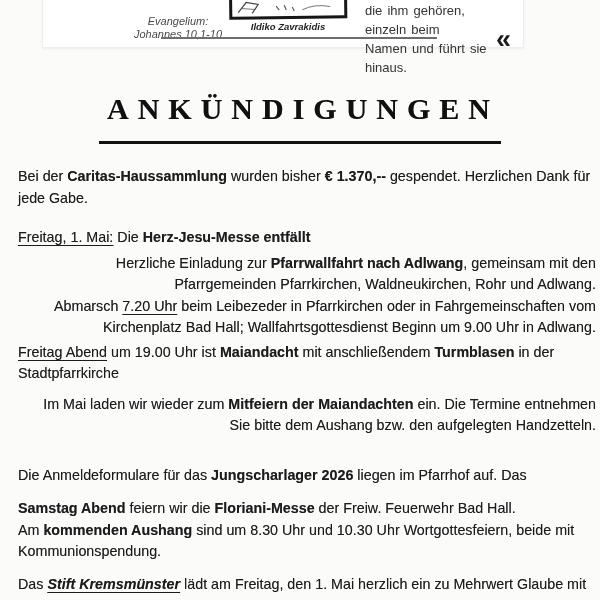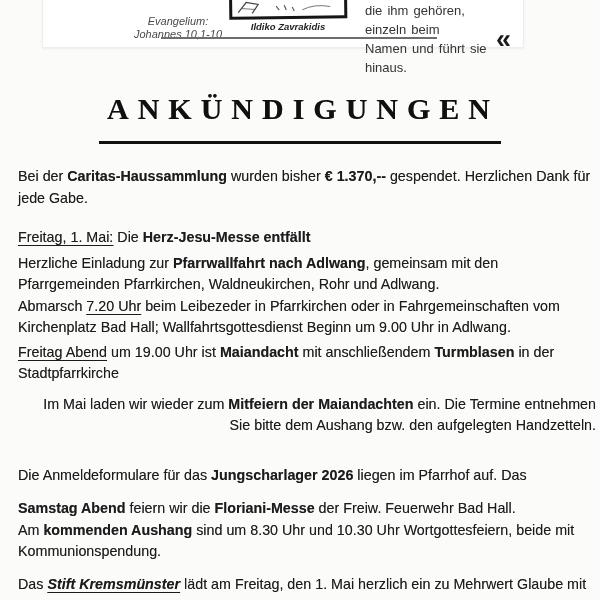--- a/index.html
+++ b/index.html
@@ -56,21 +56,21 @@
   }
   
   .announcements{
     position:absolute;left:18px;top:166px;width:578px;
     font-size:14.3px;line-height:21.5px;color:#1c1c1c;
     text-shadow:0 0 0.3px rgba(0,0,0,0.45);
   }
   .announcements p{margin:0 0 11px 0;}
   .announcements p:nth-of-type(1){margin-bottom:18px;}
   .announcements p:nth-of-type(2){margin-bottom:4px;}
-  .announcements p:nth-of-type(3){margin-bottom:3px;}
+  .announcements p:nth-of-type(3){margin-bottom:3px;text-align:right;}
   .announcements p:nth-of-type(4){margin-bottom:9px;}
   .announcements p:nth-of-type(5){margin-bottom:28px;text-align:right;}
   .announcements p:nth-of-type(6){margin-bottom:12px;}
   .announcements p:nth-of-type(7){margin-bottom:11px;}
   .announcements p:nth-of-type(8){margin-bottom:0;}
   .b{font-weight:bold;}
   .i{font-style:italic;}
   .u{text-decoration:underline;text-decoration-thickness:1.3px;text-underline-offset:2.5px;}
 </style>
 </head>

